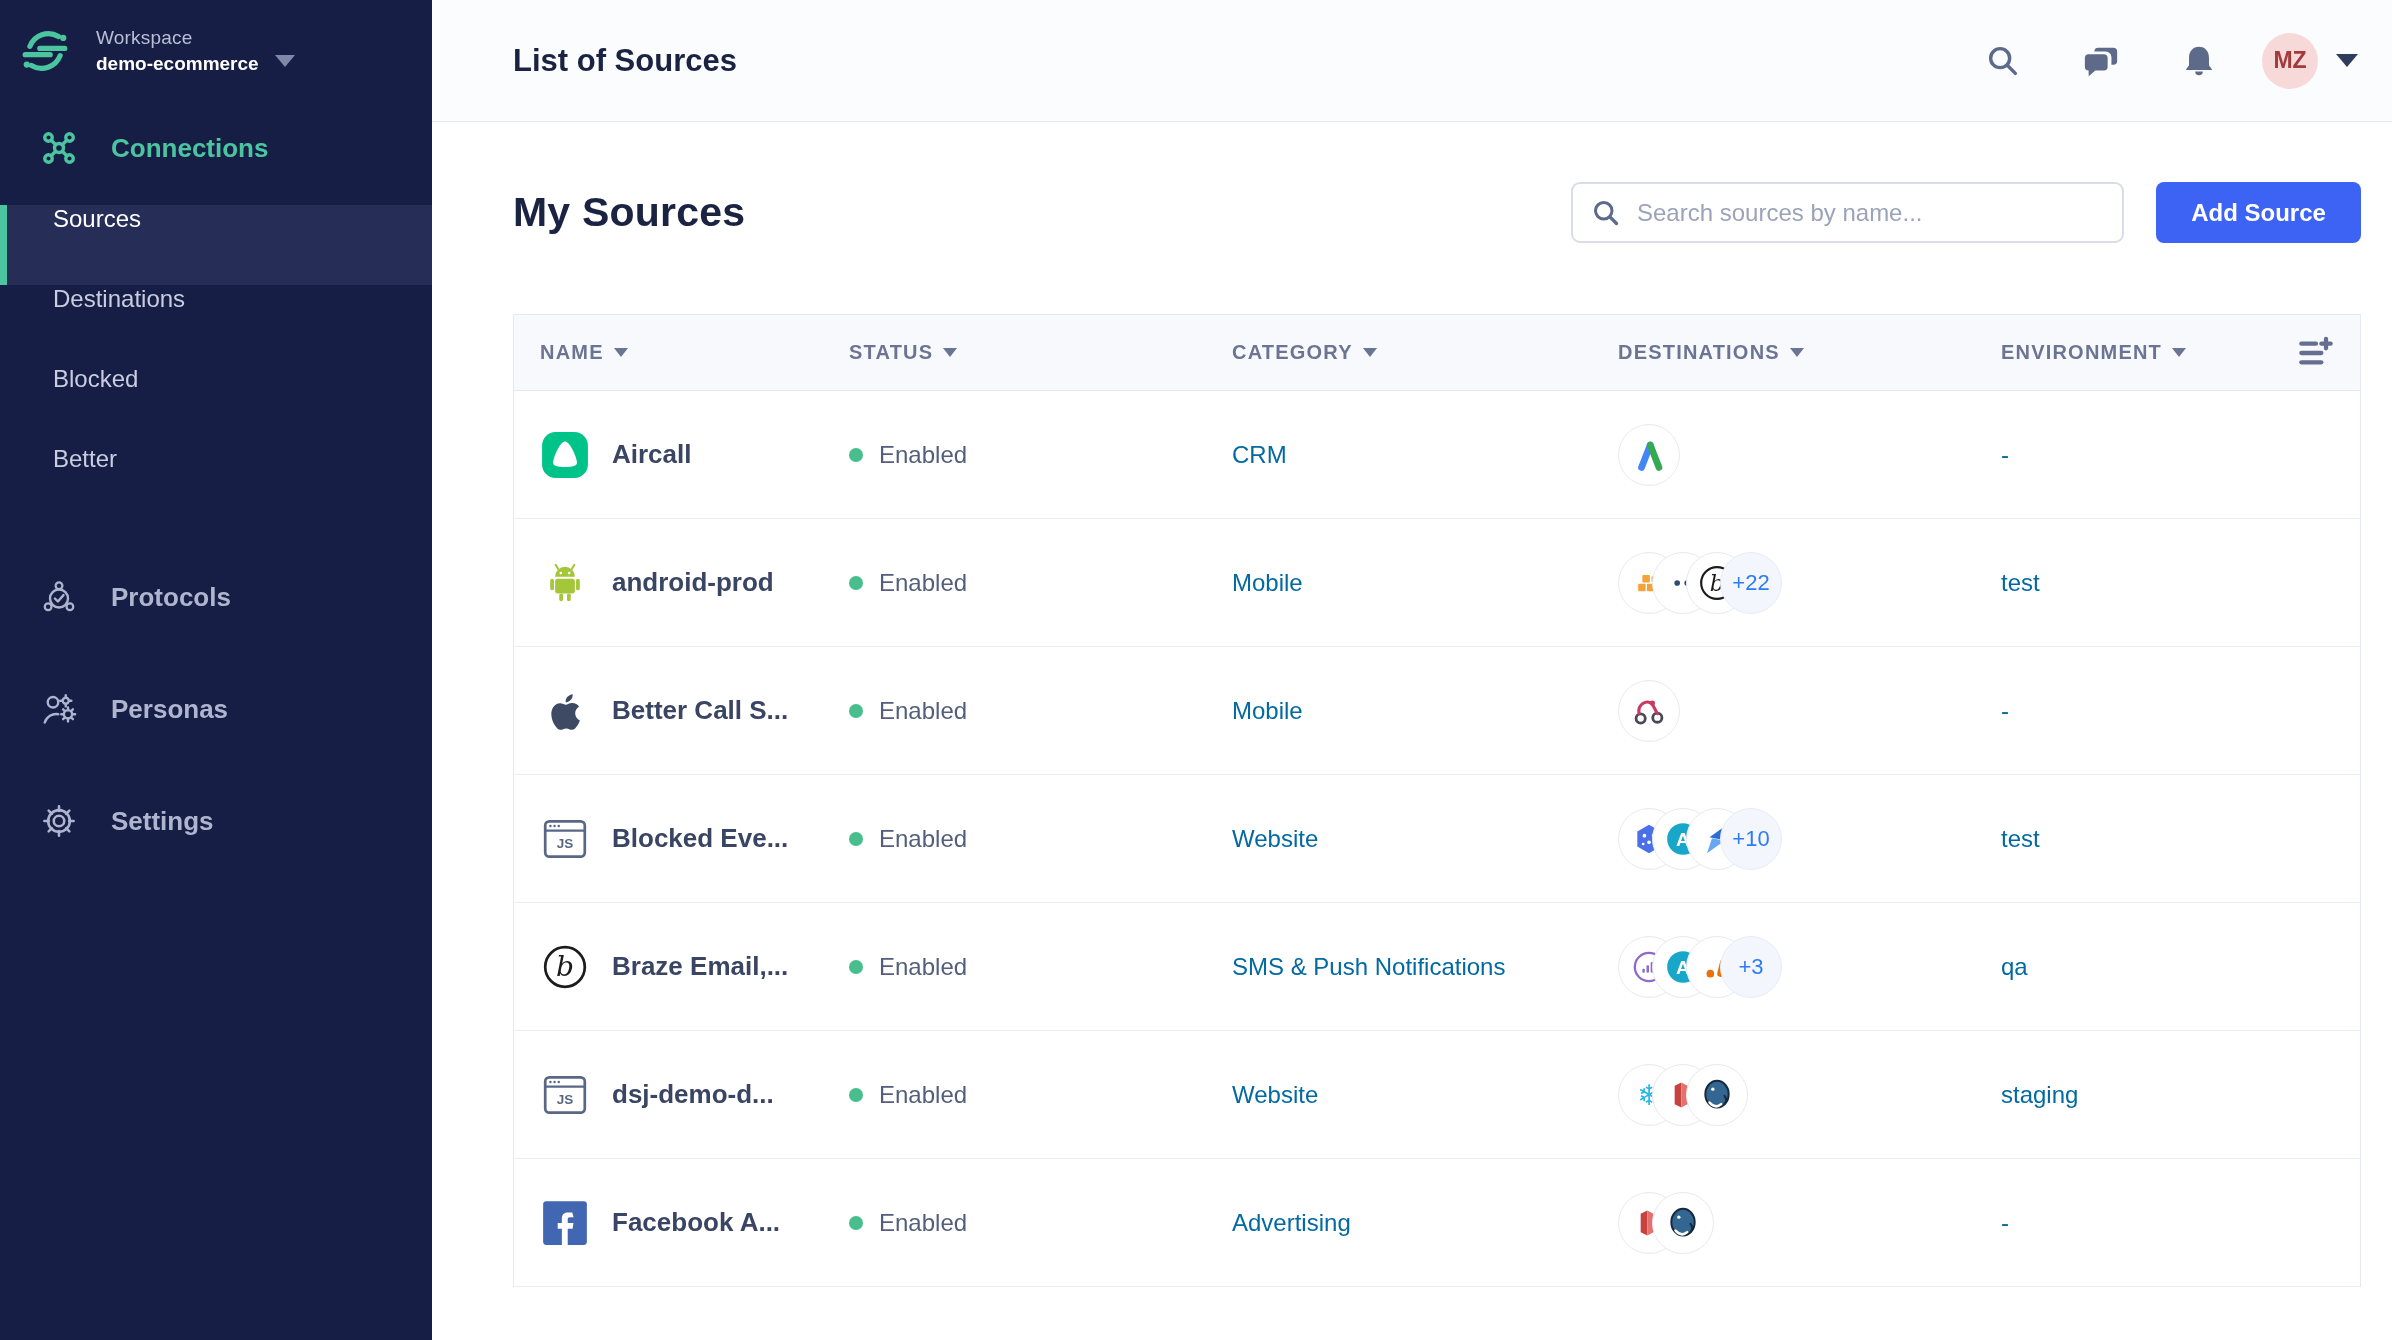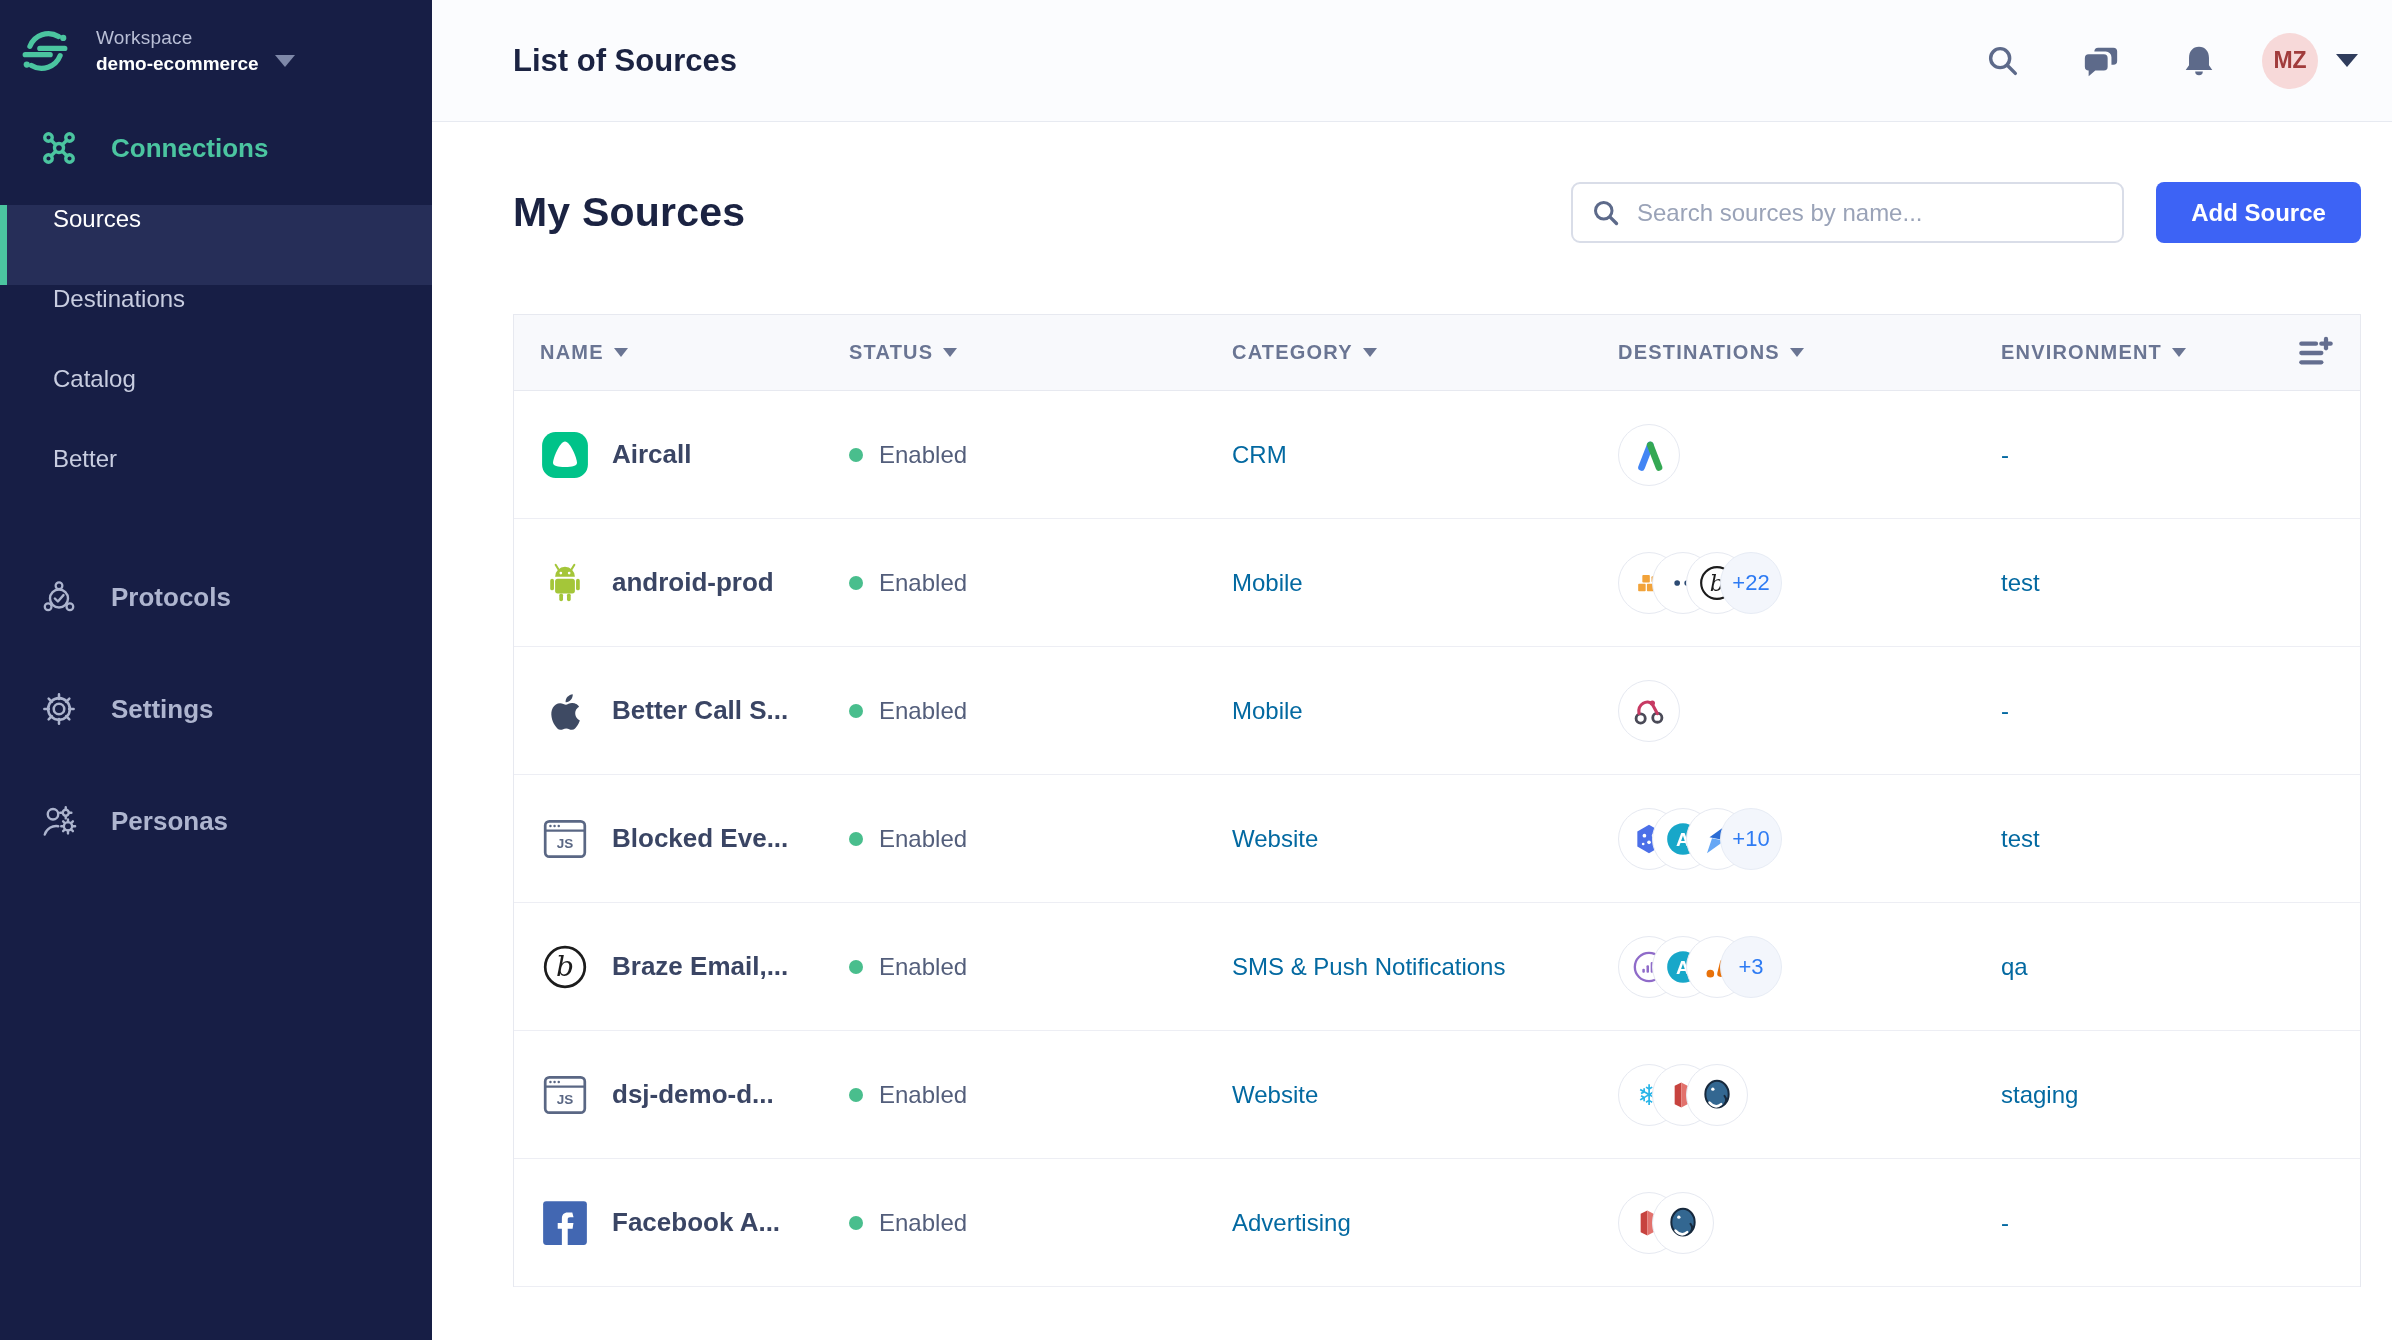--- a/index.html
+++ b/index.html
@@ -119,62 +119,62 @@
     </div>
 
     <div class="subnav">
       <div class="sub-item selected">
         <span class="sub-label">Sources</span>
       </div>
       <div class="sub-item">
         <span class="sub-label">Destinations</span>
       </div>
       <div class="sub-item">
-        <span class="sub-label">Catalog</span>
+        <span class="sub-label">Blocked</span>
       </div>
       <div class="sub-item">
         <span class="sub-label">Better</span>
       </div>
     </div>
 
 
     <div class="nav-item toplevel">
       <svg class="nicon" viewBox="0 0 48 48">
         <circle cx="24" cy="26" r="12" fill="none" stroke="#ACB4CE" stroke-width="3.2"></circle>
         <path d="M18.5 26 l4 4 l7.5 -8.5" fill="none" stroke="#ACB4CE" stroke-width="3.2" stroke-linecap="round" stroke-linejoin="round"></path>
         <circle cx="24" cy="9" r="4.5" fill="#171E45" stroke="#ACB4CE" stroke-width="3"></circle>
         <circle cx="9.5" cy="37" r="4.5" fill="#171E45" stroke="#ACB4CE" stroke-width="3"></circle>
         <circle cx="38.5" cy="37" r="4.5" fill="#171E45" stroke="#ACB4CE" stroke-width="3"></circle>
       </svg>
       <span class="nav-label">Protocols</span>
-    </div>
-
-    <div class="nav-item toplevel">
-      <svg class="nicon" viewBox="0 0 48 48">
-        <g stroke="#ACB4CE" stroke-width="3.4" fill="none" stroke-linecap="round">
-          <circle cx="24" cy="24" r="7"></circle>
-          <circle cx="24" cy="24" r="14.5"></circle>
-          <path d="M24 4.5v6 M24 37.5v6 M4.5 24h6 M37.5 24h6 M10.2 10.2l4.3 4.3 M33.5 33.5l4.3 4.3 M37.8 10.2l-4.3 4.3 M14.5 33.5l-4.3 4.3"></path>
-        </g>
-      </svg>
-      <span class="nav-label">Settings</span>
     </div>
 
     <div class="nav-item toplevel">
       <svg class="nicon" viewBox="0 0 48 48">
         <g stroke="#ACB4CE" stroke-width="3.2" fill="none" stroke-linecap="round">
           <circle cx="16" cy="15" r="7"></circle>
           <path d="M5 42 a16 16 0 0 1 18 -11"></path>
           <circle cx="33" cy="13" r="4"></circle>
           <path d="M33 5.5v3 M33 17.5v3 M25.5 13h3 M37.5 13h3"></path>
           <circle cx="36" cy="31" r="5.5"></circle>
           <path d="M36 22v3.5 M36 36.5v4 M27 31h3.5 M41.5 31h4 M29.5 24.5l2.5 2.5 M40 35l2.5 2.5 M42.5 24.5 l-2.5 2.5 M32 35 l-2.5 2.5"></path>
         </g>
       </svg>
       <span class="nav-label">Personas</span>
+    </div>
+
+    <div class="nav-item toplevel">
+      <svg class="nicon" viewBox="0 0 48 48">
+        <g stroke="#ACB4CE" stroke-width="3.4" fill="none" stroke-linecap="round">
+          <circle cx="24" cy="24" r="7"></circle>
+          <circle cx="24" cy="24" r="14.5"></circle>
+          <path d="M24 4.5v6 M24 37.5v6 M4.5 24h6 M37.5 24h6 M10.2 10.2l4.3 4.3 M33.5 33.5l4.3 4.3 M37.8 10.2l-4.3 4.3 M14.5 33.5l-4.3 4.3"></path>
+        </g>
+      </svg>
+      <span class="nav-label">Settings</span>
     </div>
   </div>
 
   <div class="main">
 
     <div class="topbar">
       <span class="topbar-title">List of Sources</span>
       <div class="topbar-right">
         <svg class="tb-icon" viewBox="0 0 40 40">
           <circle cx="17" cy="17" r="10" fill="none" stroke="#5D6A8A" stroke-width="3.6"></circle>

